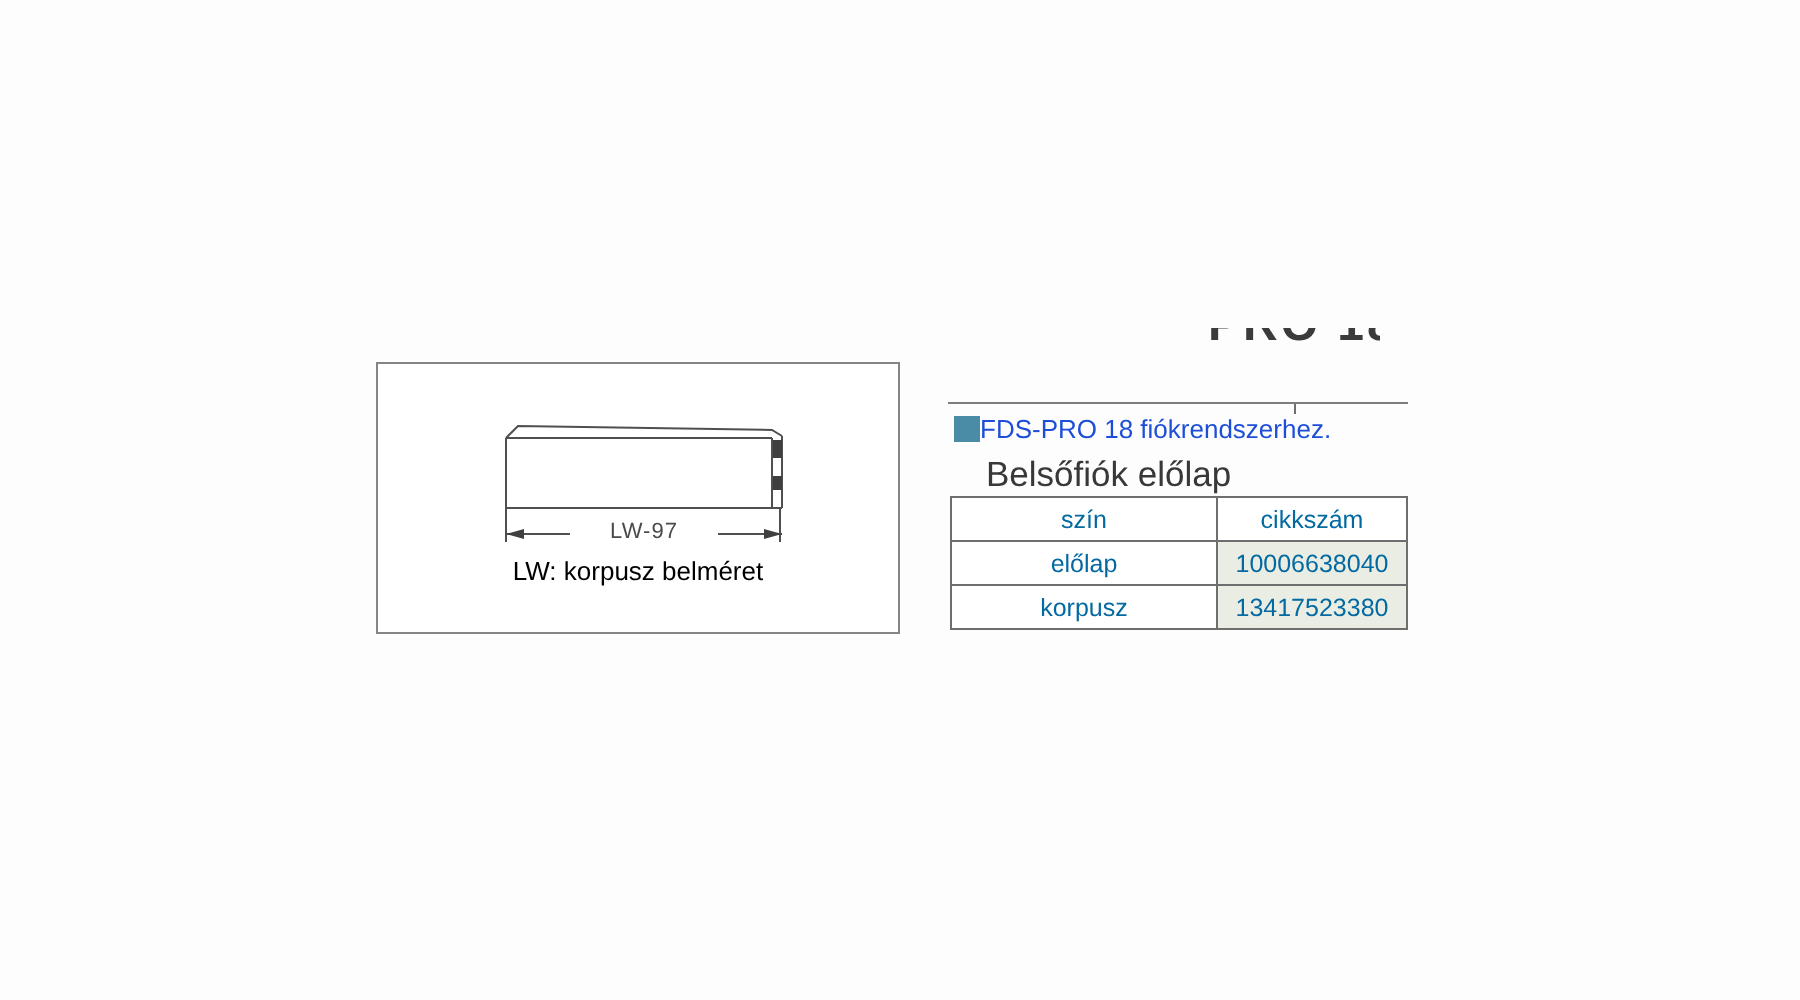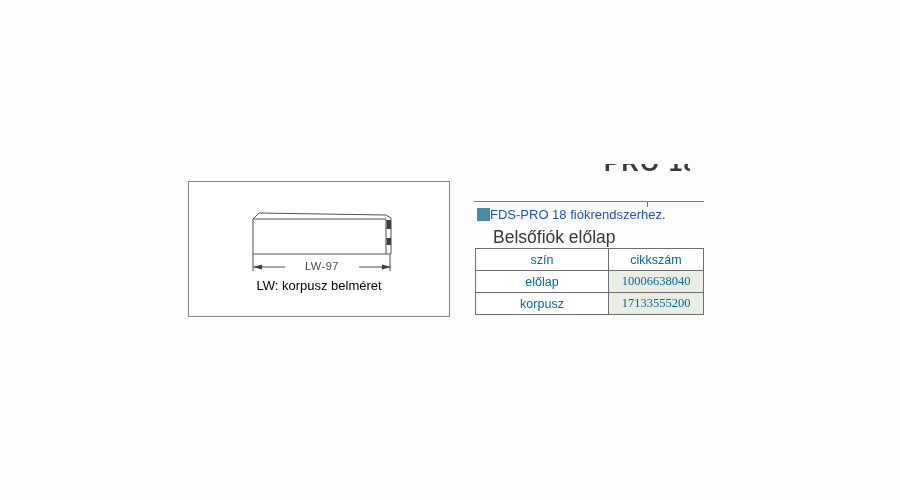--- a/index.html
+++ b/index.html
@@ -109,21 +109,21 @@
     border: 1px solid #6e6e6e;
     height: 22px;
     text-align: center;
     font-weight: normal;
     vertical-align: middle;
     background: #ffffff;
     padding: 0 4px;
   }
   .sku-table .col-color { width: 133px; }
   .sku-table .col-sku   { width: 95px; text-align: center; }
-  .sku-table td.sku-cell { background: #eaede4; font-family: Liberation Serif, serif; }
+  .sku-table td.sku-cell { background: #eaede4; }
 </style>
 </head>
 <body>
 
 <div class="canvas">
 
   <div class="diagram-box">
     <svg class="diagram-svg" width="260" height="134" viewBox="0 0 260 134">
       <g stroke="#4f4f4f" stroke-width="1" fill="none">
 
@@ -177,18 +177,18 @@
         <th class="col-sku">cikkszám</th>
       </tr>
     </thead>
     <tbody>
       <tr>
         <td>előlap</td>
         <td class="sku-cell">10006638040</td>
       </tr>
       <tr>
         <td>korpusz</td>
-        <td class="sku-cell">17133555200</td>
+        <td class="sku-cell">13417523380</td>
       </tr>
     </tbody>
   </table>
 
 </div>
 
 </body></html>

